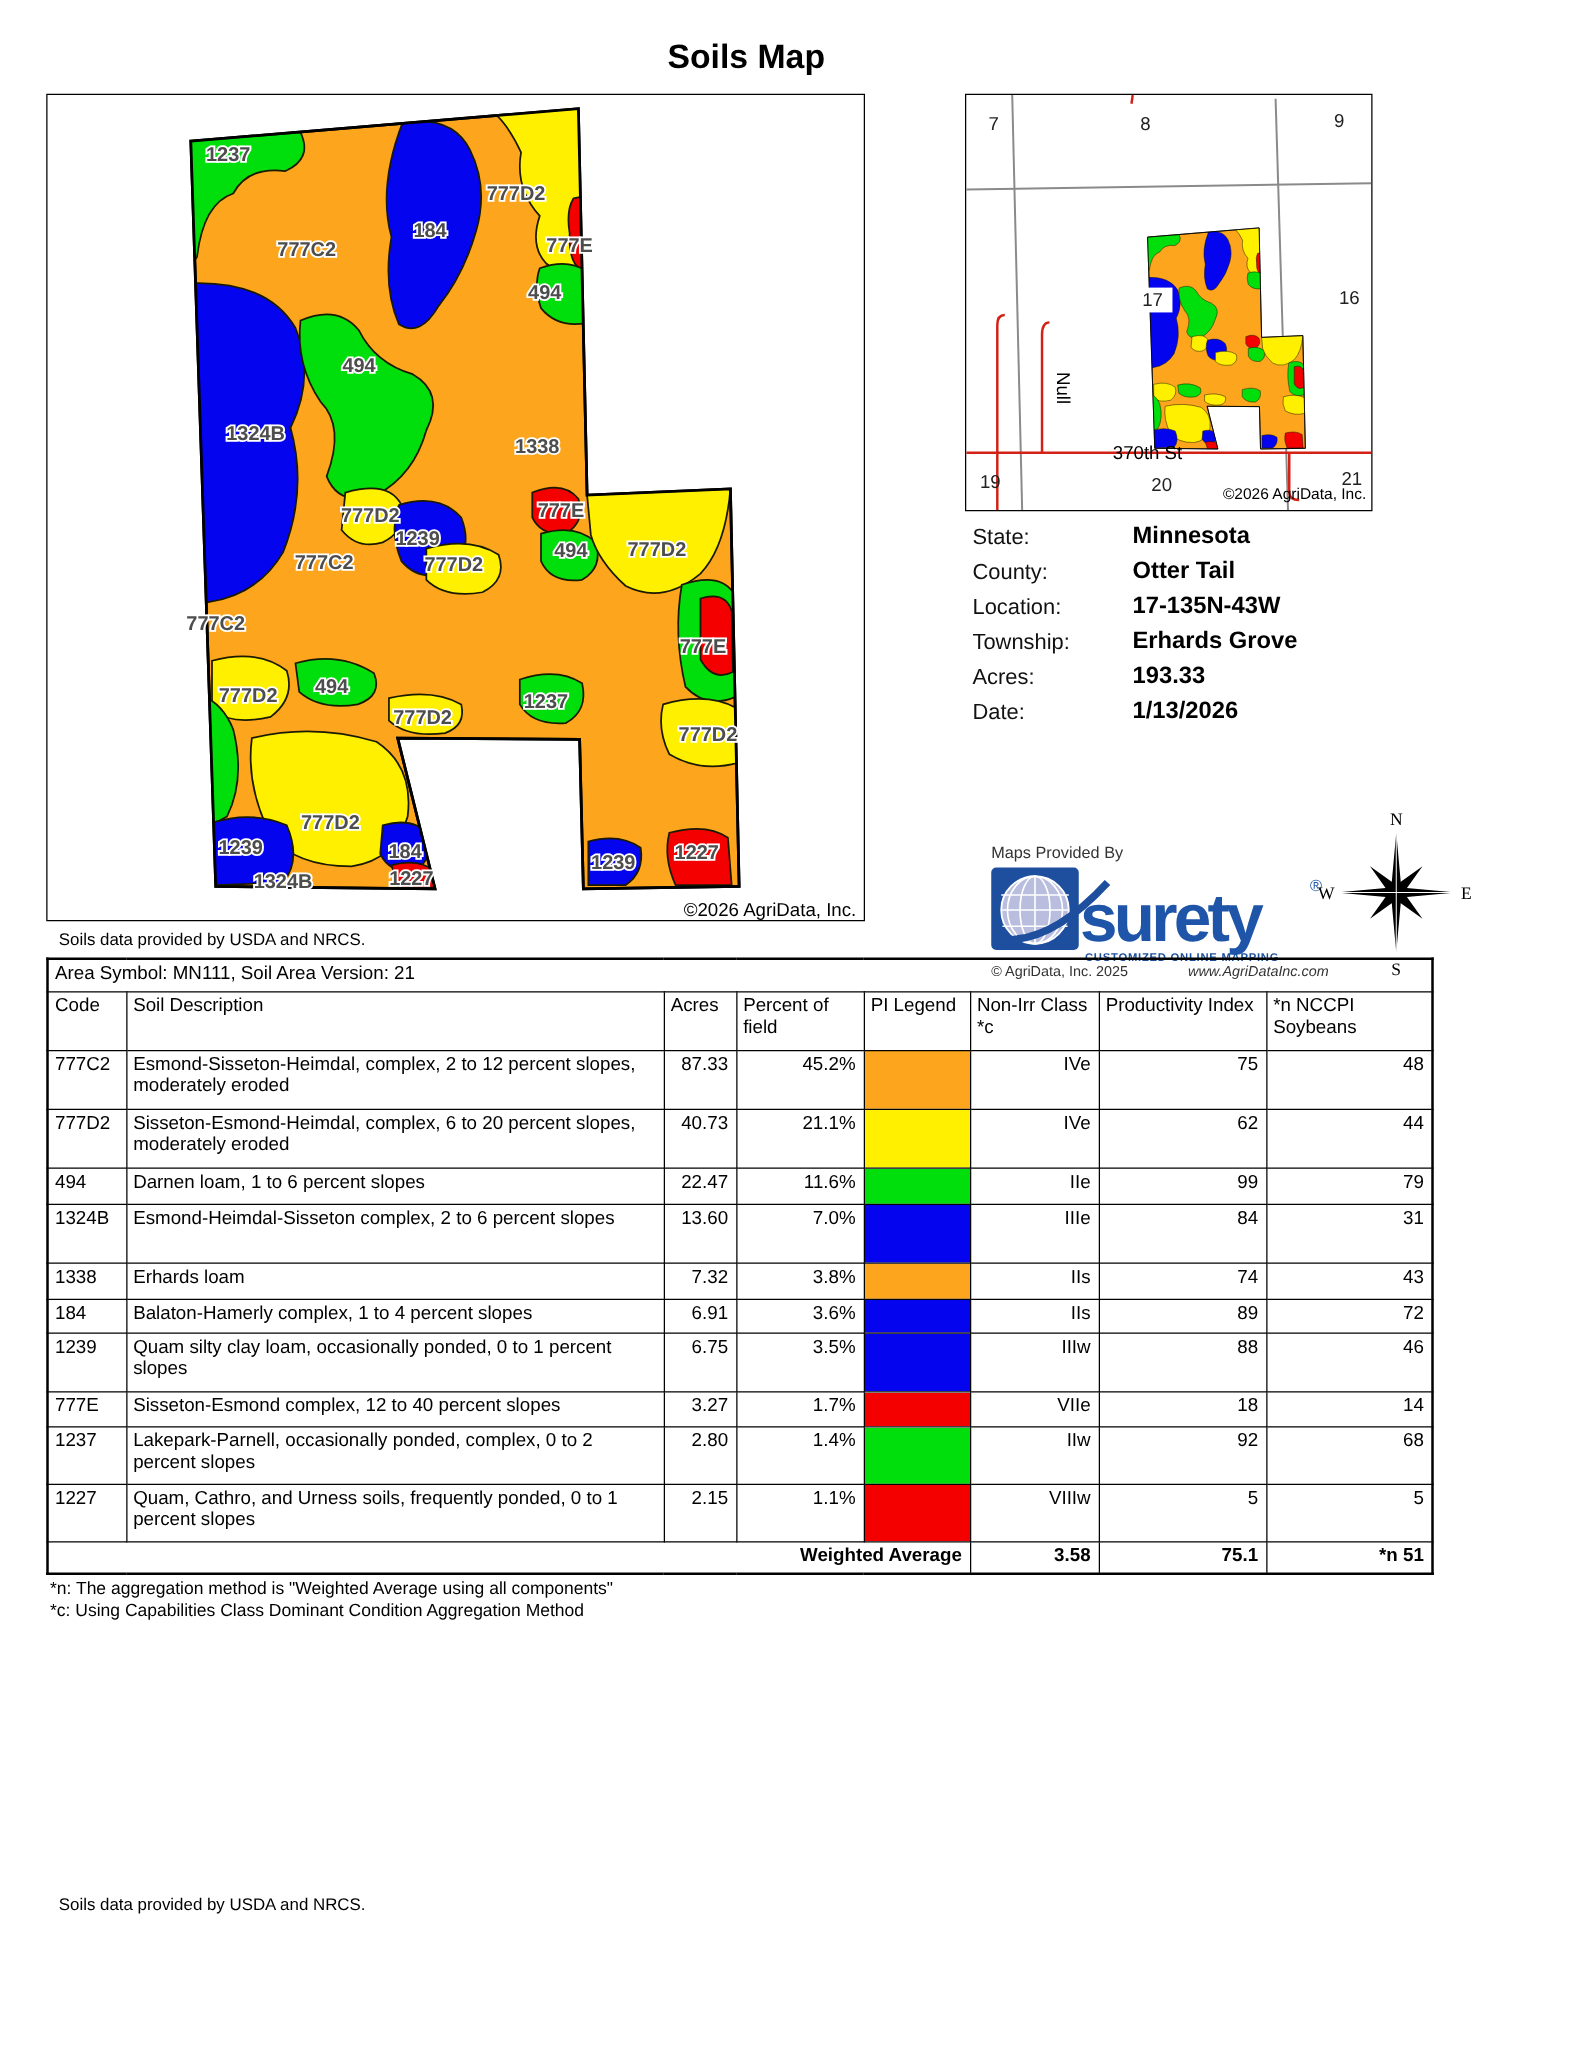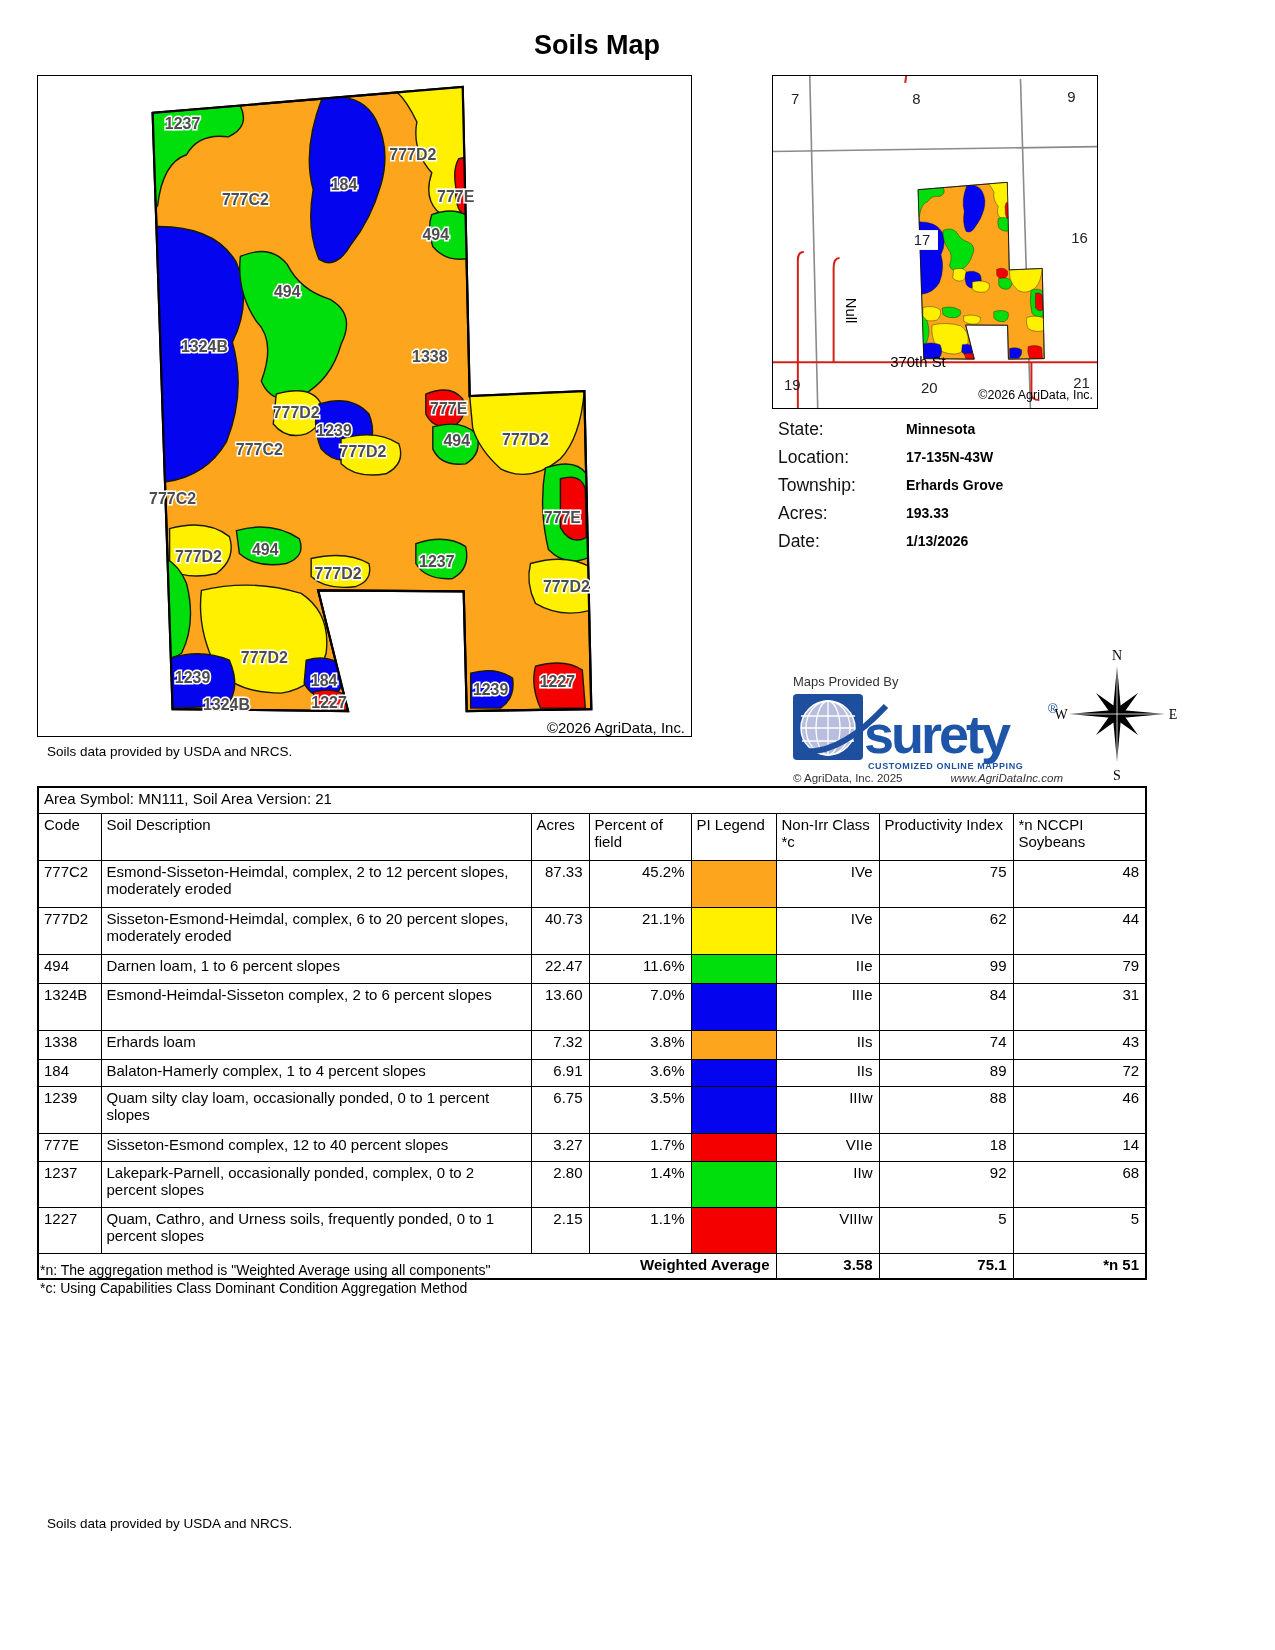--- a/index.html
+++ b/index.html
@@ -11,31 +11,31 @@
   .abs { position:absolute; }
   #page-title { top:30px; left:597px; transform:translateX(-50%); font-size:27px; font-weight:bold; }
   #map-wrap { left:37px; top:75px; width:655px; height:662px; border:1.6px solid #000; background:#fff; }
   #map-svg { width:100%; height:100%; display:block; }
   #map-note { left:47px; top:744px; font-size:13.5px; }
   #locator-wrap { left:772px; top:75px; width:326px; height:334px; border:1.8px solid #000; background:#fff; }
   #locator-svg { width:100%; height:100%; display:block; }
   #info-block { left:778px; top:415px; width:330px; }
   .info-row { display:flex; height:28px; align-items:center;gap:20px; }
   .info-label { width:108px; font-size:17.5px; color:#111; }
-  .info-value { font-size:14px; font-weight:bold; }
+  .info-value { font-size:19px; font-weight:bold; }
   #logo-svg { left:788px; top:668px; width:290px; height:108px; }
   #logo-copy { left:793px; top:772px; width:300px; font-size:11.5px; color:#333; display:flex; }
   #logo-copy .site { margin-left:48px;font-style:italic; }
   #compass-svg { left:1052px; top:646px; width:130px; height:142px; }
   .maplabel { font-size:16px; font-weight:bold; fill:#4d4d4d; stroke:#ffffff; stroke-width:3px; paint-order:stroke; text-anchor:middle; }
   .mapcopy { font-size:15px; fill:#000; }
   .section-num { font-size:15px; fill:#222; }
   .loc-street { font-size:15px; fill:#000; }
   .loc-copy { font-size:12.5px; fill:#000; }
-  #soil-table-wrap { left:37px; top:786px; width:1176px; }
+  #soil-table-wrap { left:37px; top:766px; width:1176px; }
   table#soil-table { border-collapse:collapse; width:1108px; table-layout:fixed; border:2px solid #000; }
   #soil-table td { border:1.5px solid #000; font-size:15px; padding:2px 6px 2px 5px; vertical-align:top; overflow:hidden; }
   #soil-table td.r { text-align:right; }
   #soil-table td.b { font-weight:bold; }
   #soil-table td.legend { padding:0; }
   .footnote { left:40px; font-size:14px; }
   #footer-note { left:47px; top:1516px; font-size:13.5px; }
 </style>
 </head>
 <body>
@@ -150,20 +150,24 @@
   <text class="loc-copy" x="1094" y="400" text-anchor="end">©2026 AgriData, Inc.</text>
 </svg>
 </div>
 
 <div class="abs" id="info-block">
     <div class="info-row">
       <div class="info-label">State:</div>
       <div class="info-value">Minnesota</div>
     </div>
     <div class="info-row">
+      <div class="info-label">County:</div>
+      <div class="info-value">Otter Tail</div>
+    </div>
+    <div class="info-row">
       <div class="info-label">Location:</div>
       <div class="info-value">17-135N-43W</div>
     </div>
     <div class="info-row">
       <div class="info-label">Township:</div>
       <div class="info-value">Erhards Grove</div>
     </div>
     <div class="info-row">
       <div class="info-label">Acres:</div>
       <div class="info-value">193.33</div>

